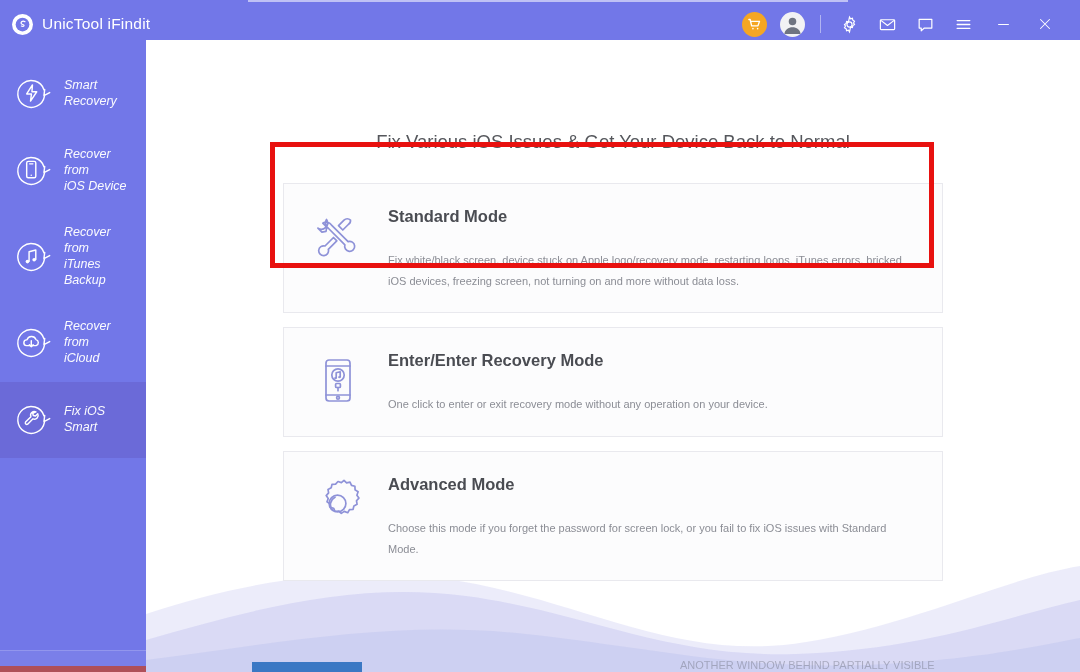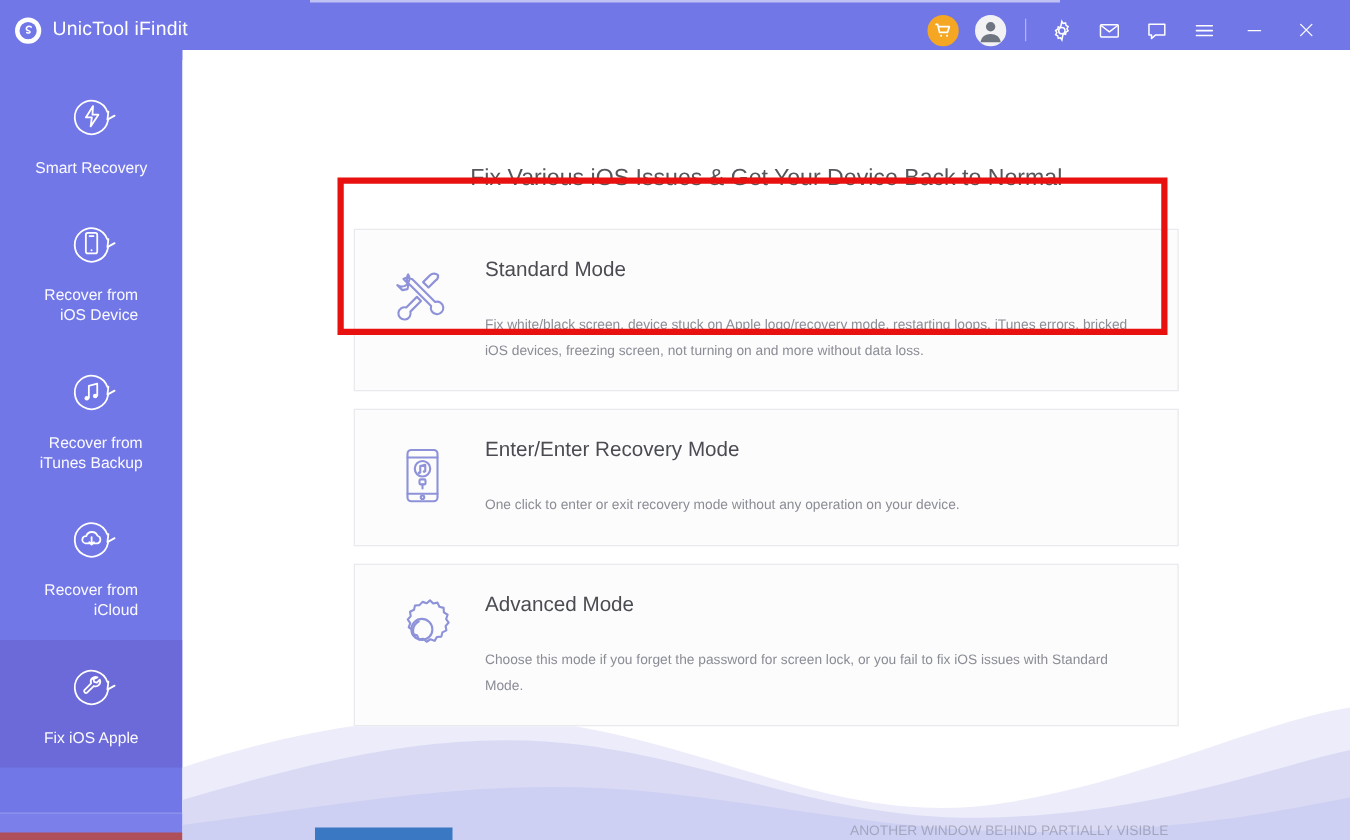--- a/index.html
+++ b/index.html
@@ -76,22 +76,23 @@
   
   #sidebar {
     position: absolute; left: 0; top: 40px;
     width: 146px; height: 632px;
     background: #7277e8;
     padding-top: 16px;
   }
   .side-item {
     width: 146px;
     padding: 14px 8px 16px 8px;
-    display: flex; flex-direction: column; align-items: center; gap: 10px;
-    text-align: right;
+    display: flex; flex-direction: row; align-items: center; gap: 10px;
+    text-align: left;
+    font-style: italic;
   }
   .side-item.active { background: #6b6ad8; }
   .side-ico { width: 46px; height: 46px; display: block; }
   .side-label {
     color: #ffffff; font-size: 12.5px; line-height: 16px;
     opacity: .97; white-space: pre-line;
   }
   #sidebar-bottom-band {
     position: absolute; left: 0; bottom: 0; width: 146px; height: 22px;
     background: #7a7fe9;
@@ -129,21 +130,21 @@
     background: #fcfcfd;
     border: 1px solid #e9e9ee;
     display: flex; align-items: flex-start;
     padding: 21px 26px 20px 26px;
     gap: 22px;
   }
   .card.tall { min-height: 120px; }
   .card-ico { flex: 0 0 auto; width: 56px; height: 56px; display: block; margin-top: 3px; }
   .card-body { padding-top: 2px; }
   .card-title {
-    font-size: 16.5px; color: #4a4c52; font-weight: 400;
+    font-size: 16.5px; color: #4a4c52; font-weight: 700;
     margin-bottom: 9px;
   }
   .card-desc {
     font-size: 11px; color: #8b8d95; line-height: 21px;
     max-width: 530px;
     margin-top: 24px;
   }
 
   
   #highlight-box {
@@ -313,21 +314,21 @@
     </div>
 
     <div class="side-item active">
       <span class="side-ico">
         <svg width="46" height="46" viewBox="0 0 48 48" fill="none" stroke="#ffffff" stroke-width="1.5" stroke-linecap="round" stroke-linejoin="round">
           <path d="M37.5 20.5A14 14 0 1 0 38 27.5"></path>
           <path d="M38.3 20.2l-.8 6.6 6-3.3"></path>
           <path d="M29.2 16.6a3.9 3.9 0 0 0-5.3 5l-5.6 5.6a1.6 1.6 0 0 0 2.2 2.2l5.6-5.6a3.9 3.9 0 0 0 5-5.3l-2.4 2.4-2.3-.6-.6-2.3z"></path>
         </svg>
       </span>
-      <span class="side-label">Fix iOS Apple</span>
+      <span class="side-label">Fix iOS Smart</span>
     </div>
 
     <div id="sidebar-bottom-band"></div>
     <div id="sidebar-bottom-strip"></div>
   </div>
 
   <div id="content">
 
     <svg id="waves" viewBox="0 0 934 150" preserveAspectRatio="none">
       <path d="M0,92 C120,52 230,42 330,62 C450,86 540,140 660,120 C770,102 860,56 934,44 L934,150 L0,150 Z" fill="#8d8fe0" opacity=".17"></path>

